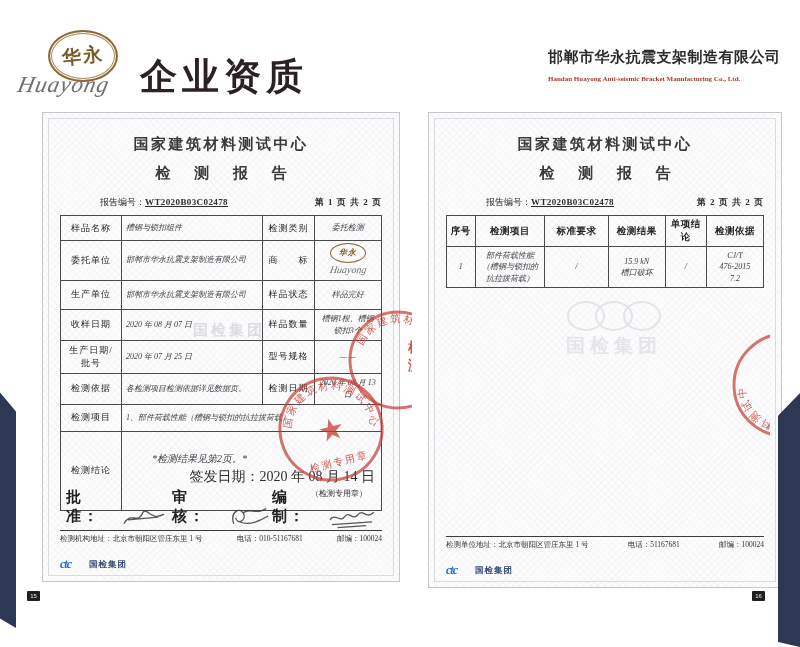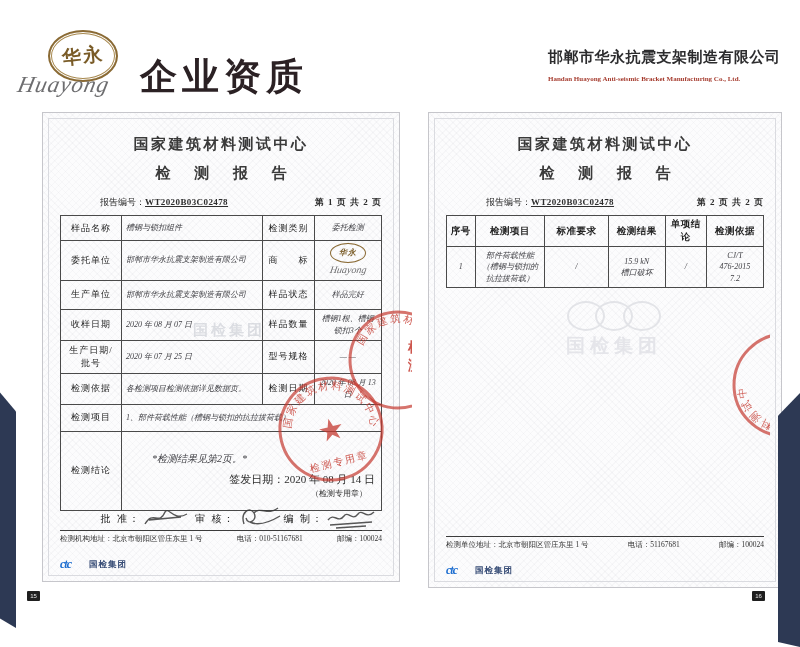--- a/index.html
+++ b/index.html
@@ -42,21 +42,21 @@
   table{width:100%;border-collapse:collapse;margin-top:6px;table-layout:fixed;}
   td{border:1px solid #4a4a4a;padding:2px 4px;vertical-align:middle;overflow:hidden;}
   .lbl{font-size:9px;text-align:center;letter-spacing:1px;color:#232323;}
   .val{font-size:8px;font-style:italic;color:#3f3f44;line-height:1.45;}
   .ctr{text-align:center;}
   tr.h1 td{height:20px;} tr.h2 td{height:30px;} tr.h3 td{height:24px;}
   tr.h4 td{height:26px;} tr.h5 td{height:28px;} tr.h6 td{height:26px;}
   tr.h7 td{height:22px;} tr.h8 td{height:74px;} tr.h9 td{height:28px;}
   .concl-cell{vertical-align:top;position:relative;}
   .concl-note{margin:18px 0 0 26px;font-size:10px;}
-  .sign-date{position:absolute;right:6px;bottom:22px;font-size:11px;font-style:normal;color:#2e2e2e;margin-left:37px;}
+  .sign-date{position:absolute;right:6px;bottom:22px;font-size:14px;font-style:normal;color:#2e2e2e;margin-left:37px;}
   .seal-note{position:absolute;right:14px;bottom:10px;font-size:8px;font-style:normal;color:#2e2e2e;}
   .notes-row{vertical-align:top;font-size:8.5px;font-style:italic;padding-top:4px;}
 
   .tm-cell{text-align:center;vertical-align:middle;}
   .tm-oval{width:34px;height:18px;border:1px solid #8a6a34;border-radius:50%;margin:0 auto;
            display:flex;align-items:center;justify-content:center;}
   .tm-oval span{font-size:8px;font-weight:bold;color:#7a5c28;letter-spacing:1px;}
   .tm-script{font-style:italic;font-size:10px;color:#6e6e70;transform:skewX(-10deg);}
 
   
@@ -69,22 +69,22 @@
   .notes-cell p{margin:2px 2px;font-size:8.5px;color:#333;line-height:1.6;}
   .notes-cell .nlabel{font-weight:bold;letter-spacing:1px;}
   .notes-cell .n2{text-indent:1.8em;}
 
   .end-line{display:flex;align-items:center;gap:8px;margin:9px 6px 0;}
   .end-line .rule{flex:1;border-top:1.5px solid #3e3e3e;}
   .end-line .end-text{font-size:9px;font-weight:bold;letter-spacing:1px;color:#2e2e2e;}
 
   
   .cert-footer{position:absolute;left:17px;right:17px;bottom:9px;}
-  .sig-row{display:flex;justify-content:flex-end;align-items:flex-end;padding:0 6px 2px;
-           font-size:10px;letter-spacing:2px;color:#222;}
+  .sig-row{display:flex;justify-content:center;align-items:flex-end;padding:0 6px 2px;
+           font-size:15px;letter-spacing:2px;color:#222;font-weight:bold;}
   .sig-item{display:flex;align-items:flex-end;}
   .sig-item svg{margin:0 0 -4px 2px;}
   .footer-rule{border-top:1.8px solid #3c3c3c;margin-top:2px;}
   .addr-row{display:flex;justify-content:space-between;margin-top:3px;font-size:7.5px;color:#333;}
   .ctc-row{margin-top:13px;display:flex;align-items:center;gap:18px;}
   .ctc-mark{font-size:12px;font-weight:bold;font-style:italic;color:#1f6fd0;letter-spacing:-1px;}
   .ctc-name{font-size:8.5px;font-weight:bold;color:#3a4f78;letter-spacing:1px;}
 
   
   .wm{position:absolute;text-align:center;pointer-events:none;}

